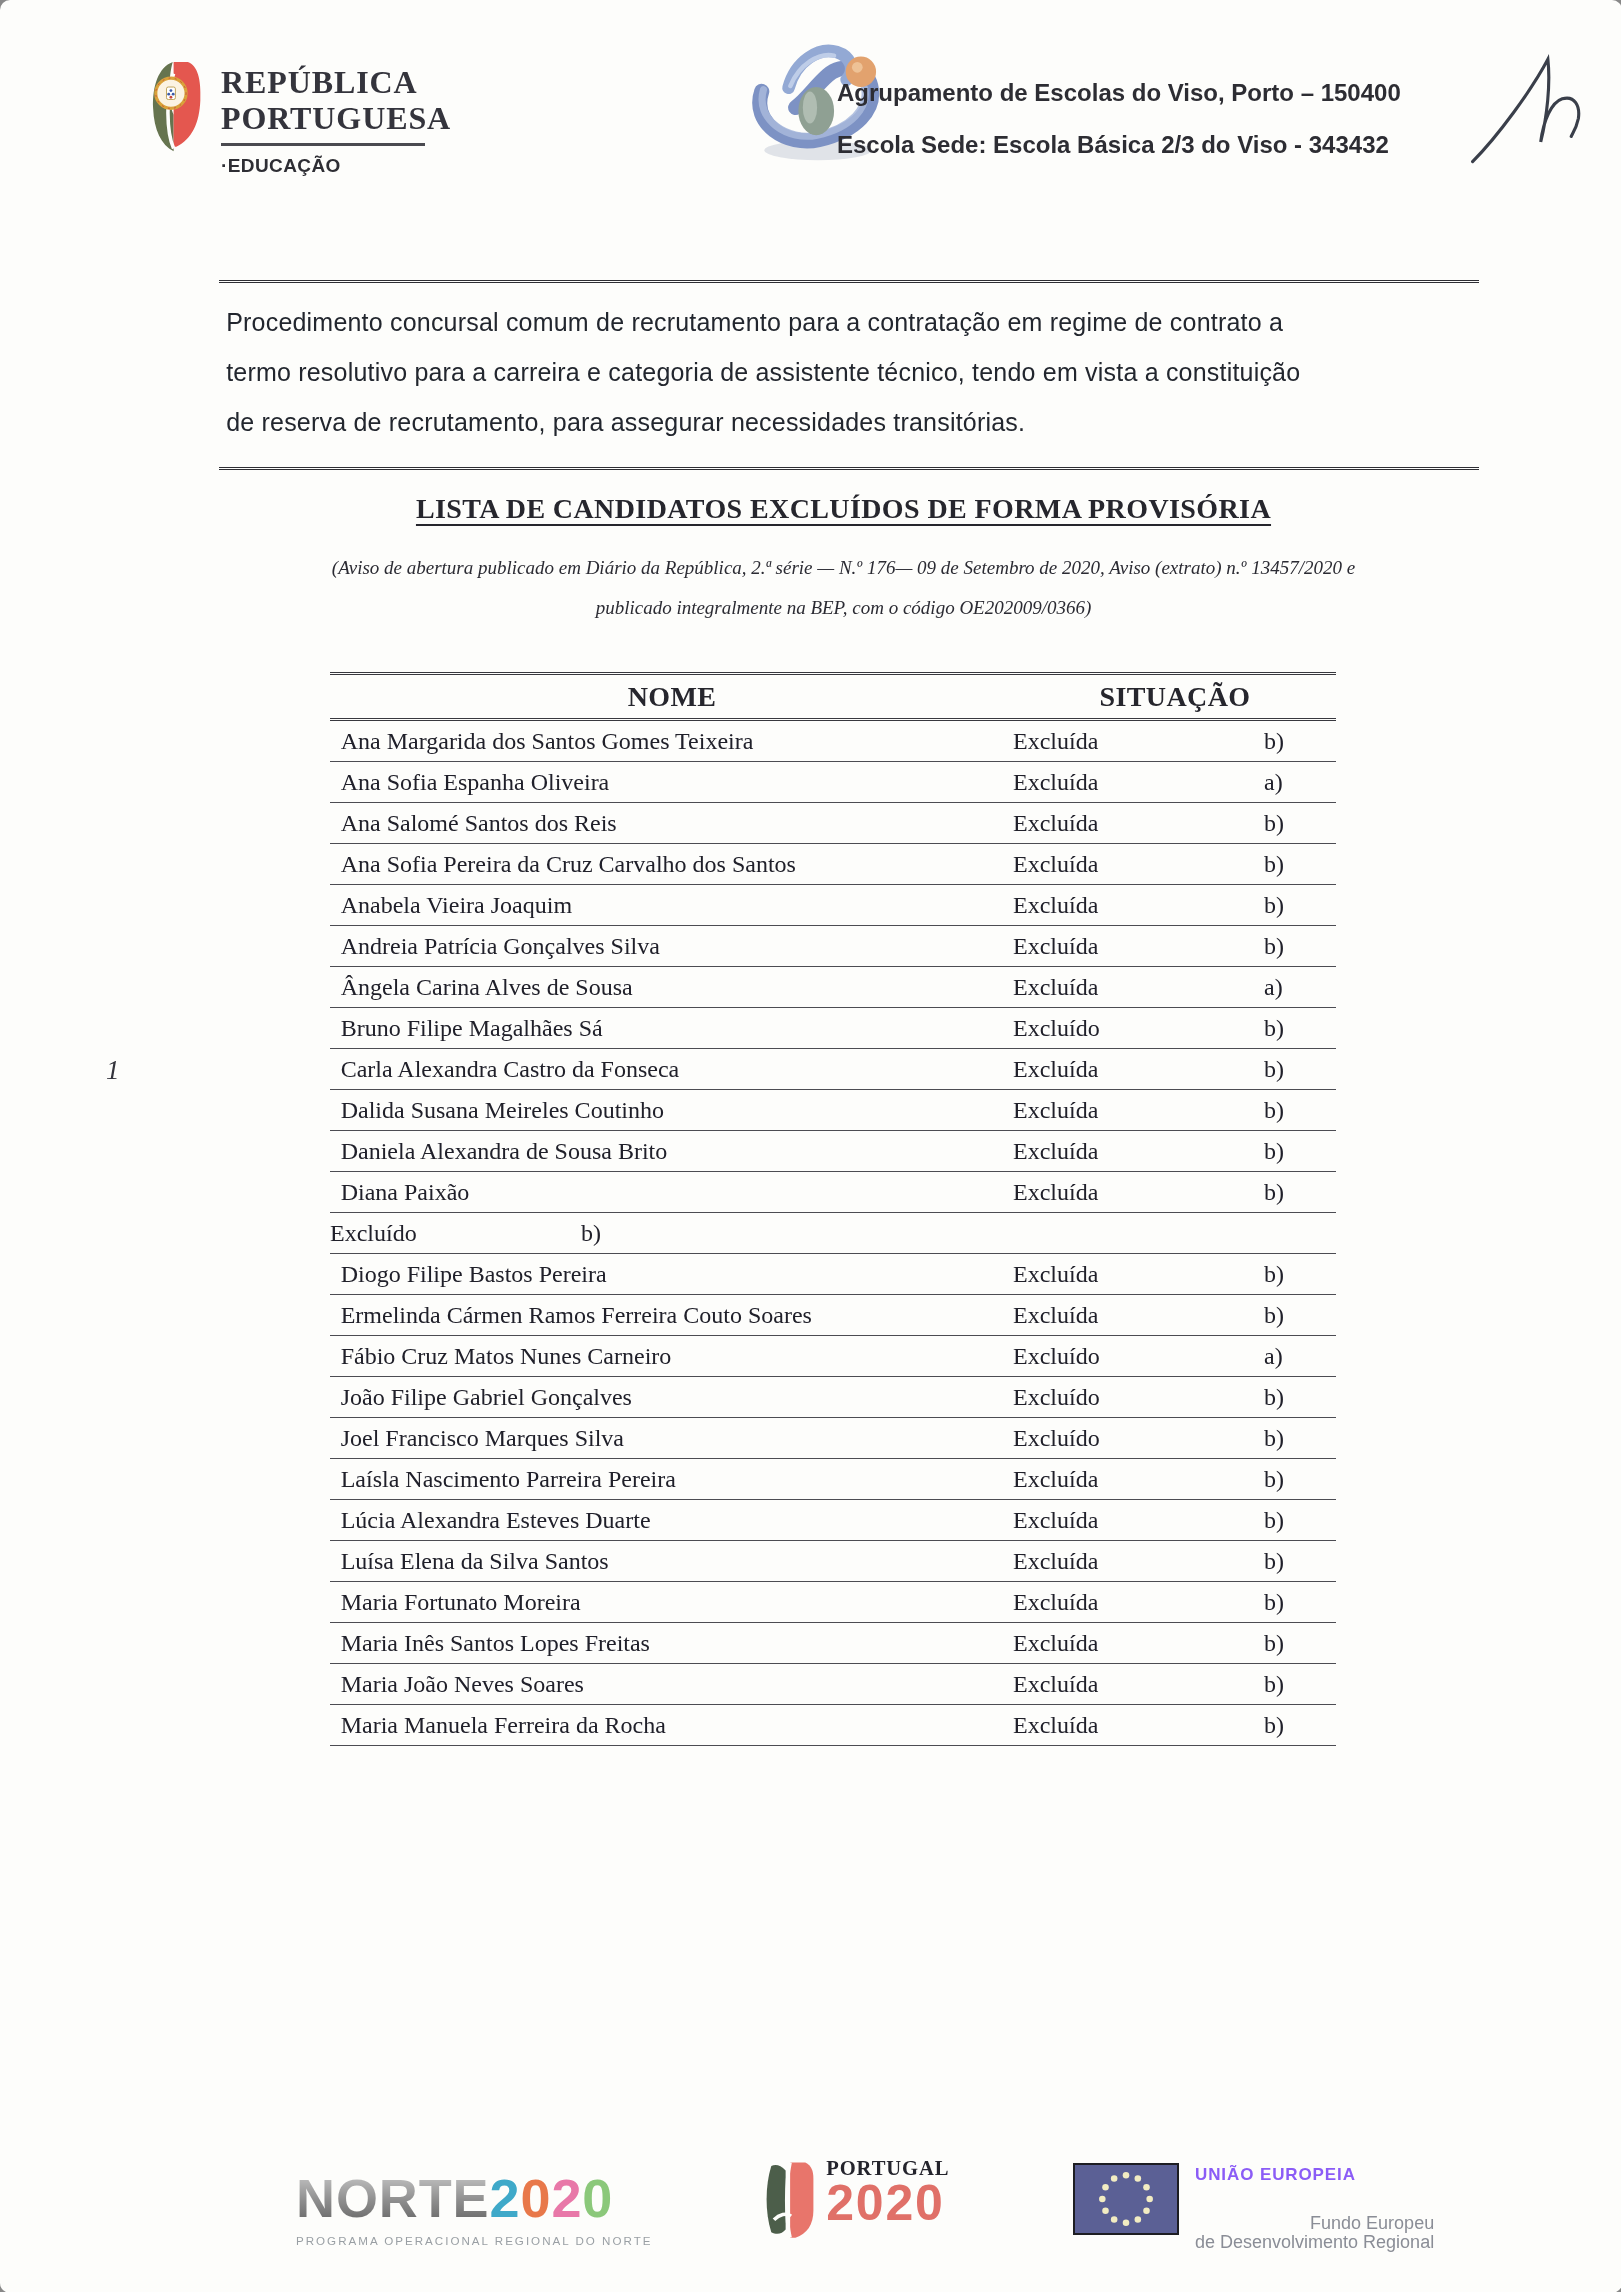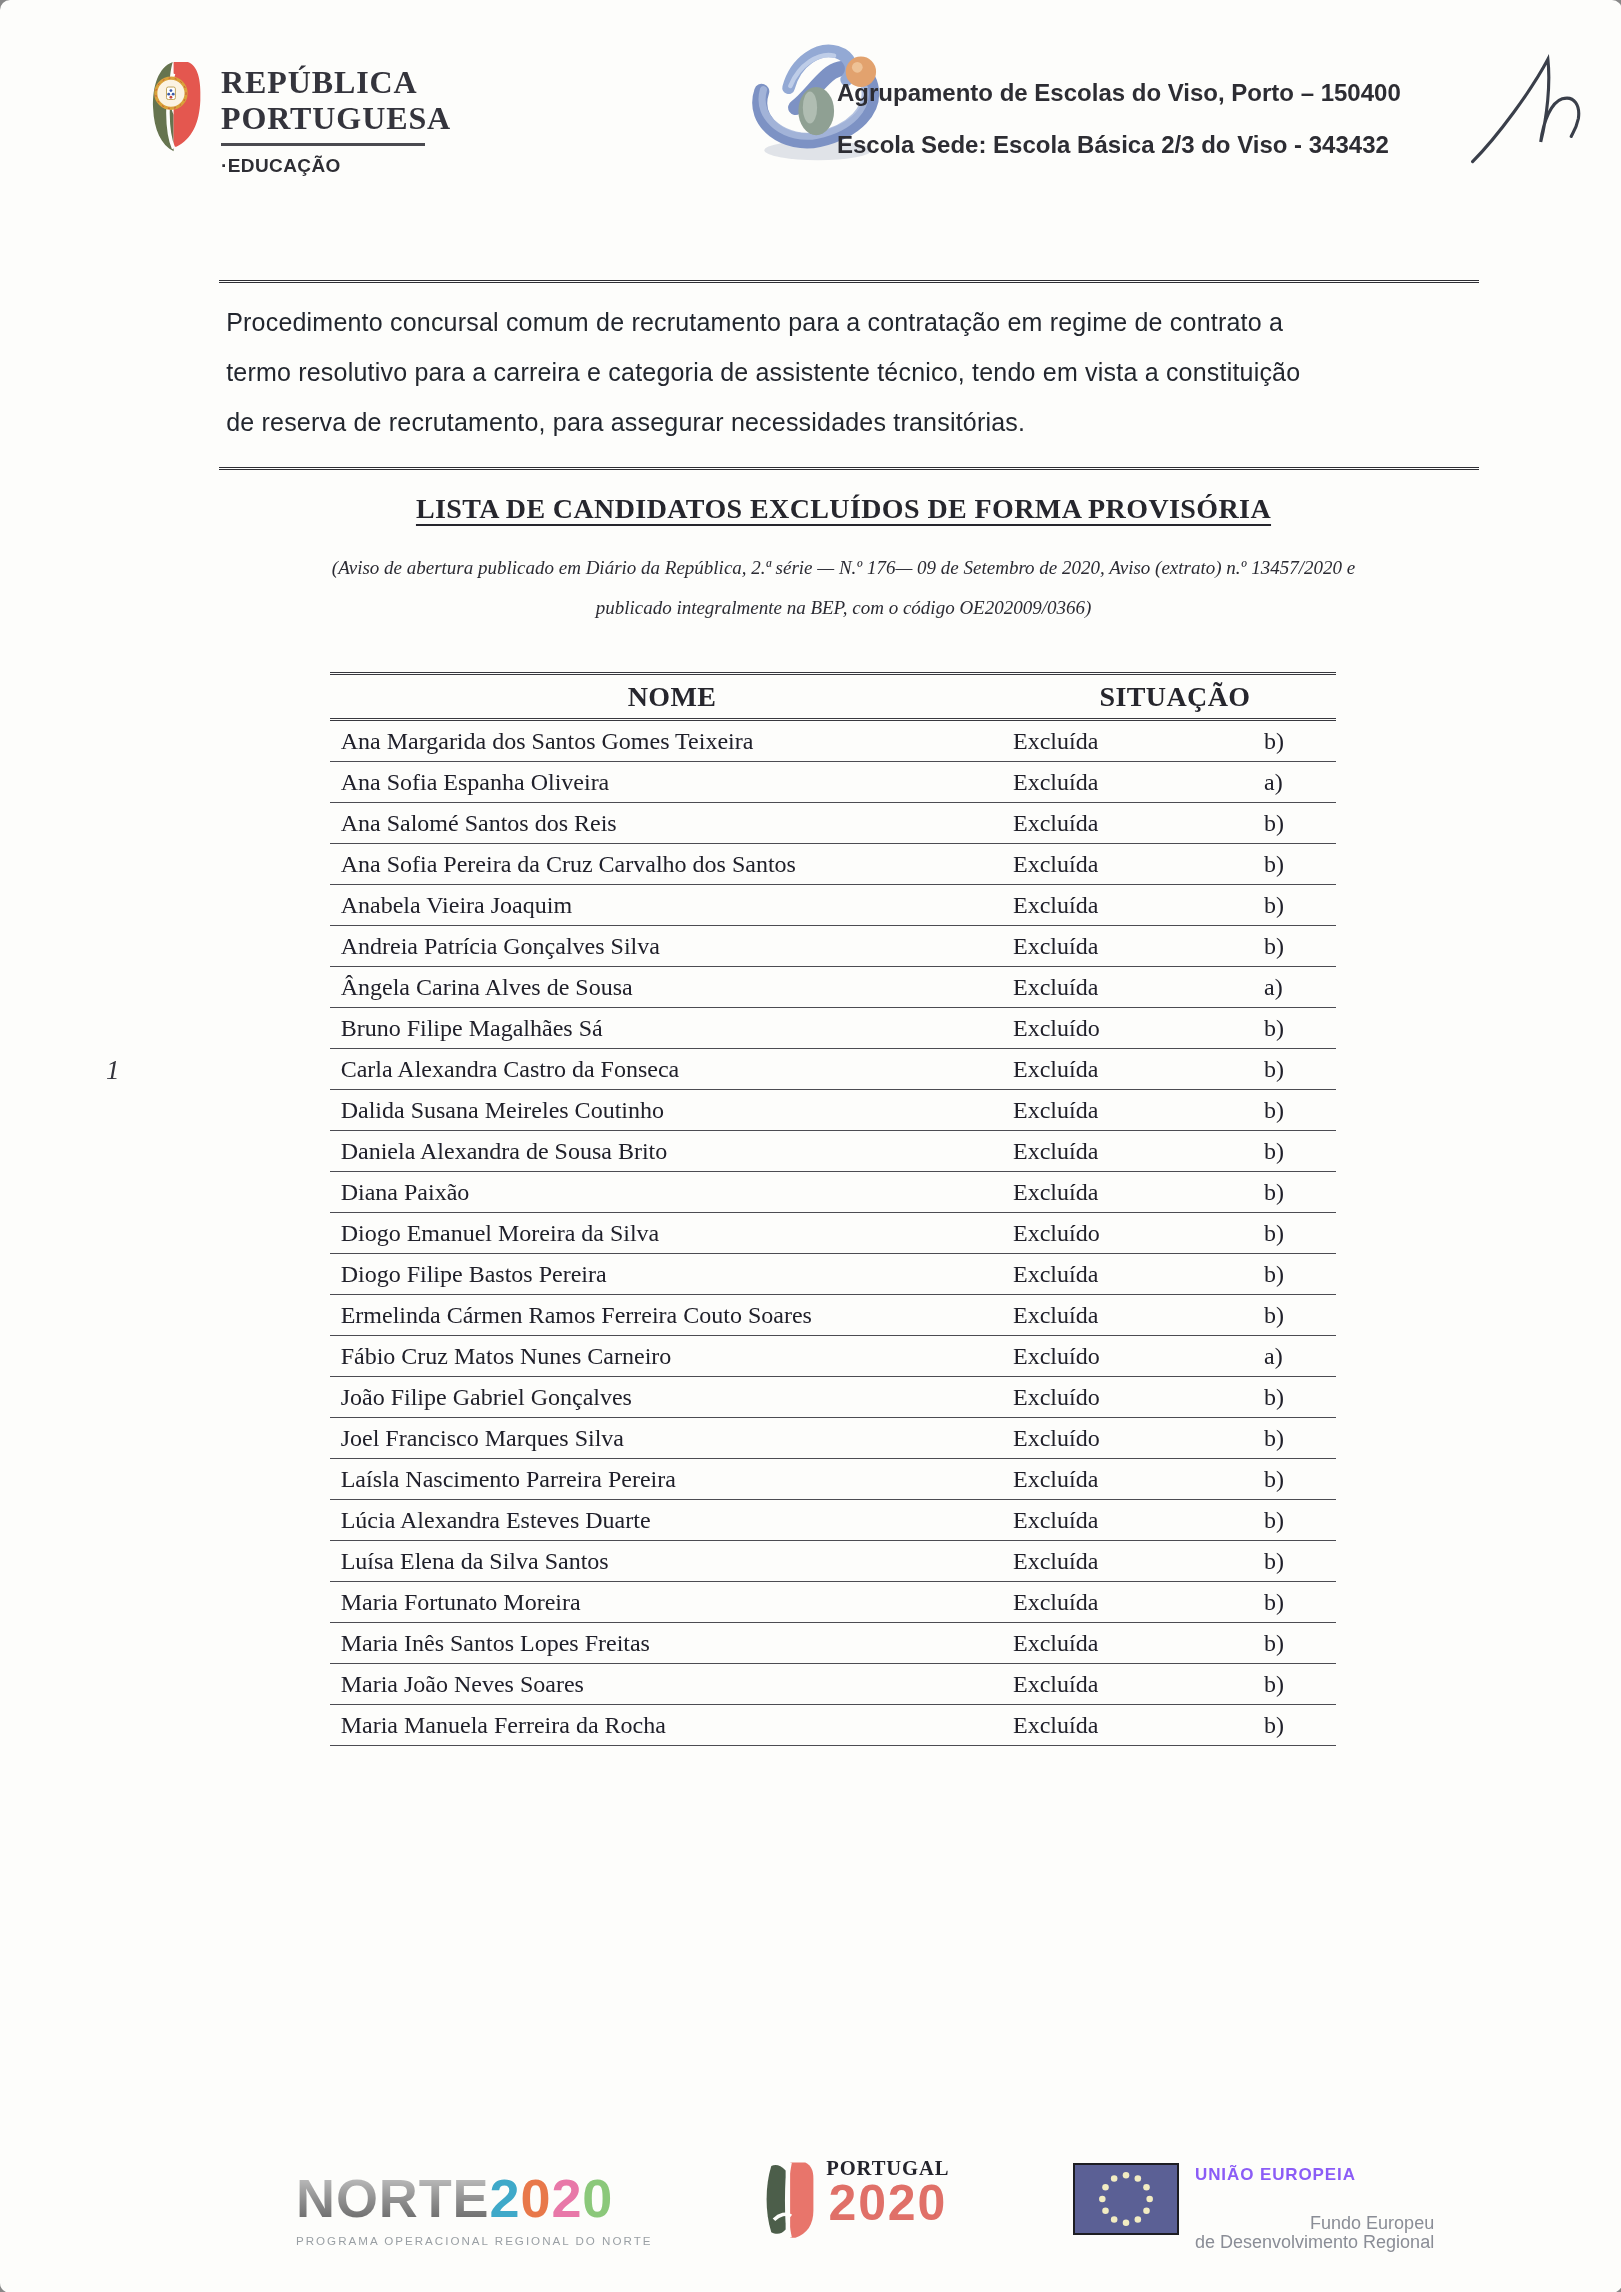--- a/index.html
+++ b/index.html
@@ -58,21 +58,21 @@
   .trow .c-status{width:251px;}
   .trow .c-note{width:72px;}
   
   .norte{position:absolute;left:296px;top:2171px;width:376px;}
   .norte-line{font-family:"Liberation Sans",sans-serif;font-weight:bold;font-size:54px;line-height:54px;letter-spacing:0.9px;white-space:nowrap;}
   .norte-brand{background:linear-gradient(180deg,#cfcfcf 0%,#8d8d8d 55%,#5f5f5f 100%);-webkit-background-clip:text;background-clip:text;color:transparent;}
   .norte-tag{font-family:"Liberation Sans",sans-serif;font-size:11.6px;letter-spacing:2px;color:#999fa4;margin-top:9px;white-space:nowrap;}
   .digit-b{color:#3fa9c9;} .digit-o{color:#e8784a;} .digit-p{color:#e878a8;} .digit-g{color:#8bc87a;}
   .pt2020{position:absolute;left:763px;top:2157px;display:flex;}
   .pt-flag{width:56px;height:86px;}
-  .pt-text{margin-left:7.2px;text-align:center;}
+  .pt-text{margin-left:7.2px;}
   .pt-brand{font-family:"Liberation Serif",serif;font-weight:bold;font-size:20.6px;letter-spacing:0.9px;color:#24242c;}
   .pt-year{font-family:"Liberation Sans",sans-serif;font-weight:bold;font-size:50px;line-height:47px;color:#e07068;letter-spacing:1.8px;}
   .eu{position:absolute;left:1073px;top:2163px;display:flex;}
   .eu-flag{width:106px;height:72px;background:#5b6095;border:2.7px solid #1d1d22;position:relative;box-sizing:border-box;}
   .eu-text{margin-left:16px;font-family:"Liberation Sans",sans-serif;}
   .eu-name{font-size:17px;font-weight:bold;letter-spacing:0.9px;color:#8b5cf6;margin-top:1.8px;}
   .eu-fund{font-size:18px;color:#8a8d96;line-height:19px;margin-top:29px;text-align:right;}
 </style>
 </head>
 <body>
@@ -194,21 +194,20 @@
           <div class="c-name">Daniela Alexandra de Sousa Brito</div>
           <div class="c-status">Excluída</div>
           <div class="c-note">b)</div>
         </div>
         <div class="trow">
           <div class="c-name">Diana Paixão</div>
           <div class="c-status">Excluída</div>
           <div class="c-note">b)</div>
         </div>
         <div class="trow">
-          <div class="c-name">Diogo Emanuel Moreira da Silva</div>
           <div class="c-status">Excluído</div>
           <div class="c-note">b)</div>
         </div>
         <div class="trow">
           <div class="c-name">Diogo Filipe Bastos Pereira</div>
           <div class="c-status">Excluída</div>
           <div class="c-note">b)</div>
         </div>
         <div class="trow">
           <div class="c-name">Ermelinda Cármen Ramos Ferreira Couto Soares</div>

